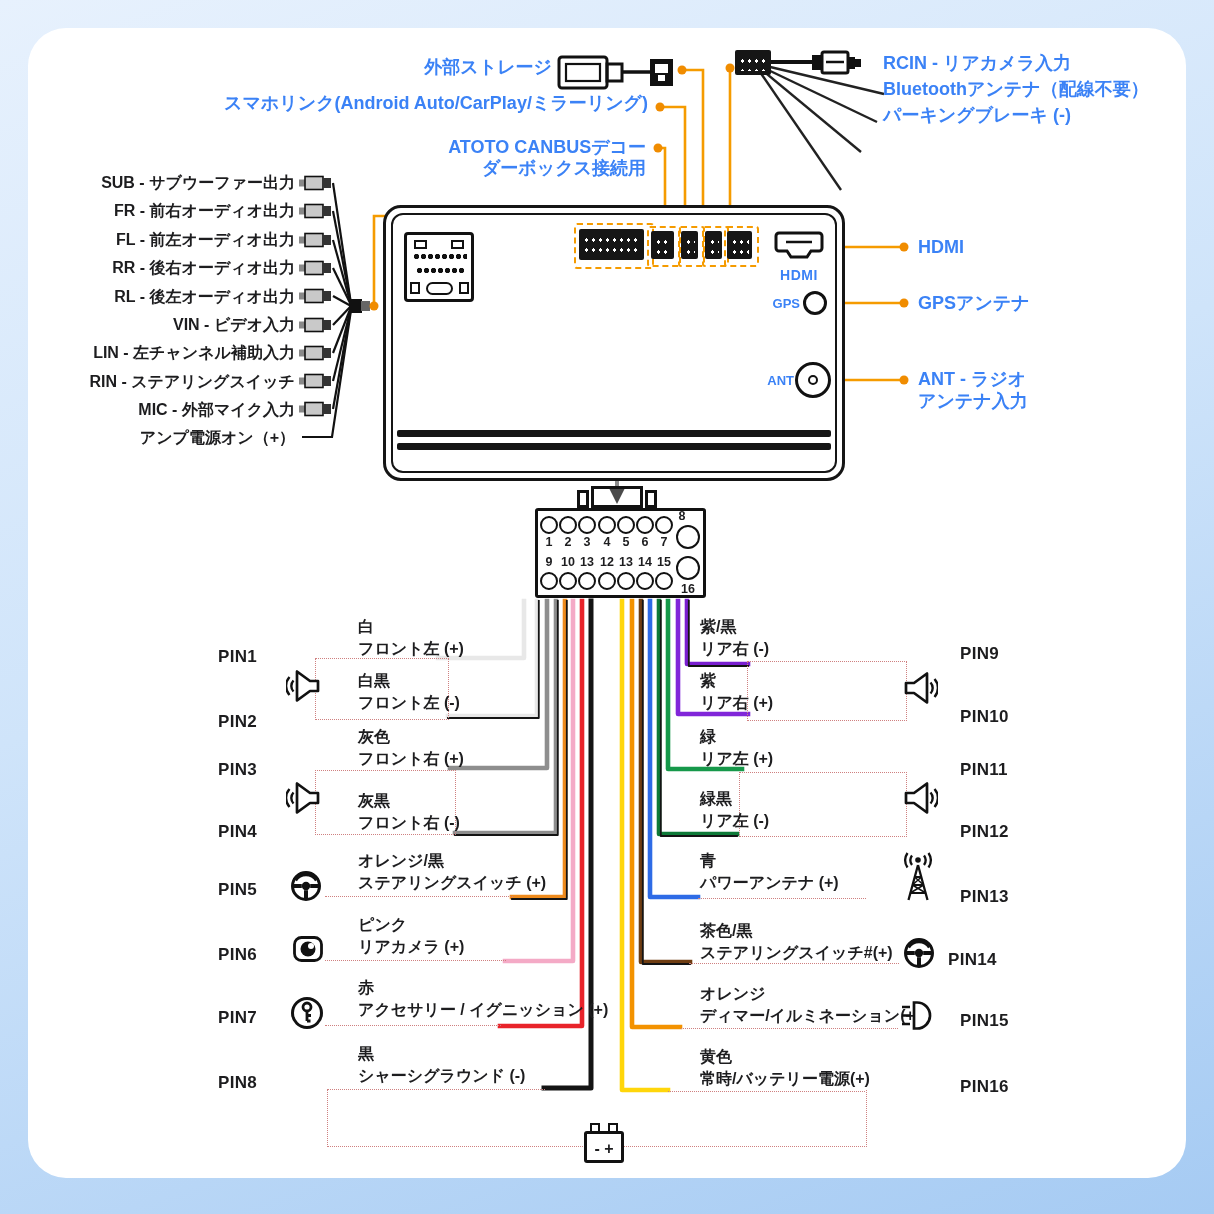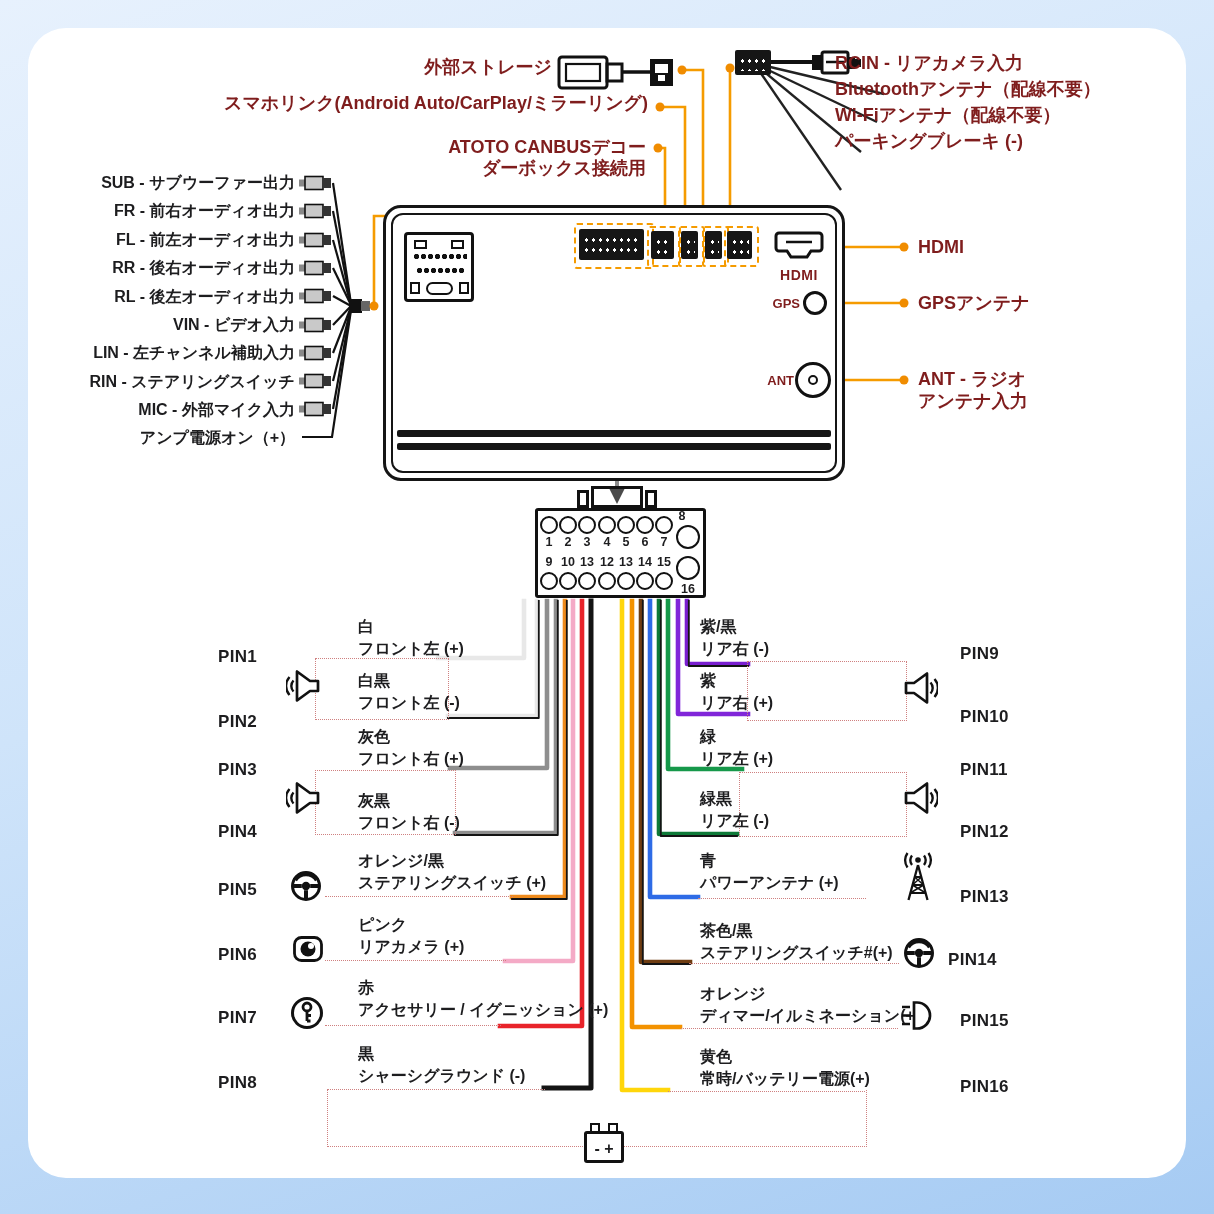--- a/index.html
+++ b/index.html
@@ -5,21 +5,21 @@
   html,body{margin:0;padding:0;}
   body{
     width:1214px;height:1214px;position:relative;overflow:hidden;
     background:linear-gradient(160deg,#e7f1fd 0%,#cfe4fa 45%,#a6cbf3 100%);
     font-family:"Liberation Sans","DejaVu Sans",sans-serif;
     color:#1d1d1f;
   }
   #canvas{position:absolute;left:0;top:0;width:1214px;height:1214px;}
   .card{position:absolute;left:28px;top:28px;width:1158px;height:1150px;background:#fff;border-radius:38px;}
   .abs{position:absolute;}
-  .t{font-weight:700;color:#7f1d1d;line-height:1.3;}
+  .t{font-weight:700;color:#3b82f6;line-height:1.3;}
   .t18{font-size:18px;}
   .ra{text-align:right;}
   .outlab{position:absolute;left:57px;width:238px;text-align:right;font-size:16px;font-weight:700;white-space:nowrap;}
   .pinid{position:absolute;font-size:17px;font-weight:800;letter-spacing:.3px;}
   .wlab{position:absolute;font-size:16px;font-weight:700;line-height:22px;white-space:nowrap;}
   .dotbox{position:absolute;border:1.6px dotted #cf8080;}
   .dotline{position:absolute;border-top:1.6px dotted #cf8080;height:0;}
   .conn{position:absolute;background:#161616;border-radius:2px;}
   .teeth{position:absolute;inset:5px 3px 4px 3px;background-image:radial-gradient(circle,#fff 1.5px,transparent 1.8px);background-size:7px 10px;background-position:1px 1px;}
   .odash{position:absolute;border:2px dashed #F59B00;border-radius:3px;}
@@ -141,24 +141,23 @@
     </div>
   <svg class="abs" style="left:771px;top:48px" width="92" height="30" viewBox="0 0 92 30" fill="none" stroke="#111">
     <line x1="0" y1="14" x2="41" y2="14" stroke-width="4"></line>
     <rect x="41" y="7" width="10" height="15" fill="#111" stroke="none"></rect>
     <rect x="51" y="4" width="26" height="21" rx="2" stroke-width="3"></rect>
     <line x1="55" y1="14" x2="73" y2="14" stroke-width="2.5"></line>
     <rect x="77" y="9" width="7" height="12" fill="#111" stroke="none"></rect>
     <rect x="84" y="11" width="6" height="8" fill="#111" stroke="none"></rect>
   </svg>
 
-  <div class="abs t t18" style="left:835px;top:50px;line-height:26px;">
+  <div class="abs t t18" style="left:883px;top:50px;line-height:26px;">
     <div>RCIN - リアカメラ入力</div>
     <div>Bluetoothアンテナ（配線不要）</div>
-    <div>Wi-Fiアンテナ（配線不要）</div>
     <div>パーキングブレーキ (-)</div>
   </div>
 
   <div class="outlab" style="top:173px">SUB - サブウーファー出力</div>
   <div class="outlab" style="top:201px">FR - 前右オーディオ出力</div>
   <div class="outlab" style="top:230px">FL - 前左オーディオ出力</div>
   <div class="outlab" style="top:258px">RR - 後右オーディオ出力</div>
   <div class="outlab" style="top:287px">RL - 後左オーディオ出力</div>
   <div class="outlab" style="top:315px">VIN - ビデオ入力</div>
   <div class="outlab" style="top:343px">LIN - 左チャンネル補助入力</div>

